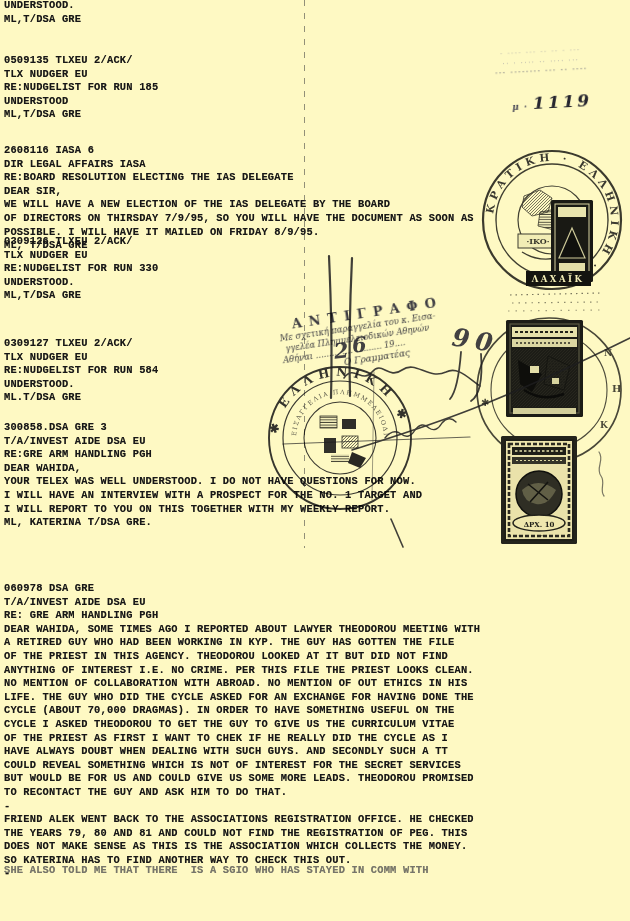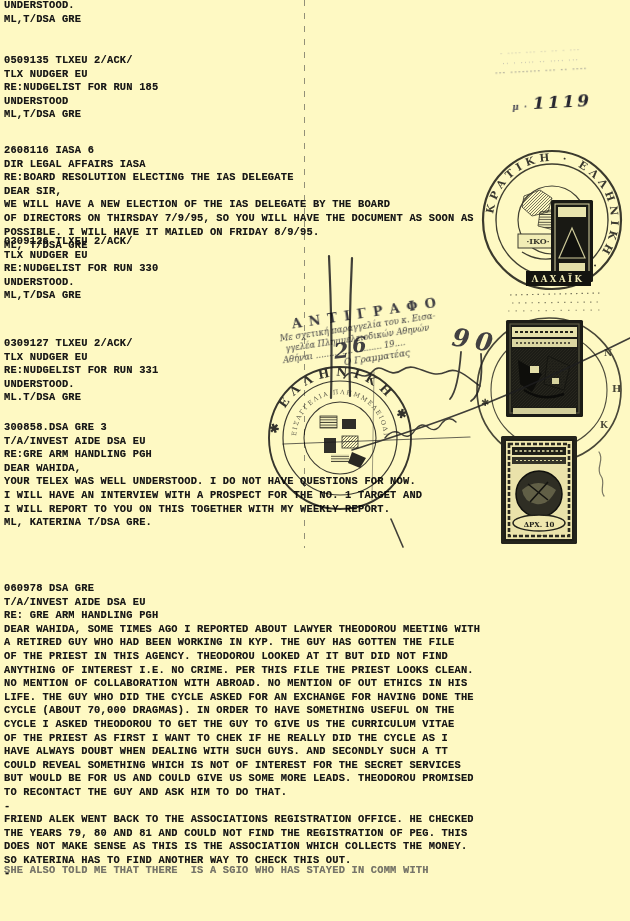--- a/index.html
+++ b/index.html
@@ -65,21 +65,21 @@
 OF DIRECTORS ON THIRSDAY 7/9/95, SO YOU WILL HAVE THE DOCUMENT AS SOON AS
 POSSIBLE. I WILL HAVE IT MAILED ON FRIDAY 8/9/95.
 ML, T/DSA GRE</pre>
   <pre class="msg" style="top:235px">0309126 TLXEU 2/ACK/
 TLX NUDGER EU
 RE:NUDGELIST FOR RUN 330
 UNDERSTOOD.
 ML,T/DSA GRE</pre>
   <pre class="msg" style="top:337px">0309127 TLXEU 2/ACK/
 TLX NUDGER EU
-RE:NUDGELIST FOR RUN 331
+RE:NUDGELIST FOR RUN 584
 UNDERSTOOD.
 ML.T/DSA GRE</pre>
   <pre class="msg" style="top:421px">300858.DSA GRE 3
 T/A/INVEST AIDE DSA EU
 RE:GRE ARM HANDLING PGH
 DEAR WAHIDA,
 YOUR TELEX WAS WELL UNDERSTOOD. I DO NOT HAVE QUESTIONS FOR NOW.
 I WILL HAVE AN INTERVIEW WITH A PROSPECT FOR THE NO. 1 TARGET AND
 I WILL REPORT TO YOU ON THIS TOGETHER WITH MY WEEKLY REPORT.
 ML, KATERINA T/DSA GRE.</pre>

